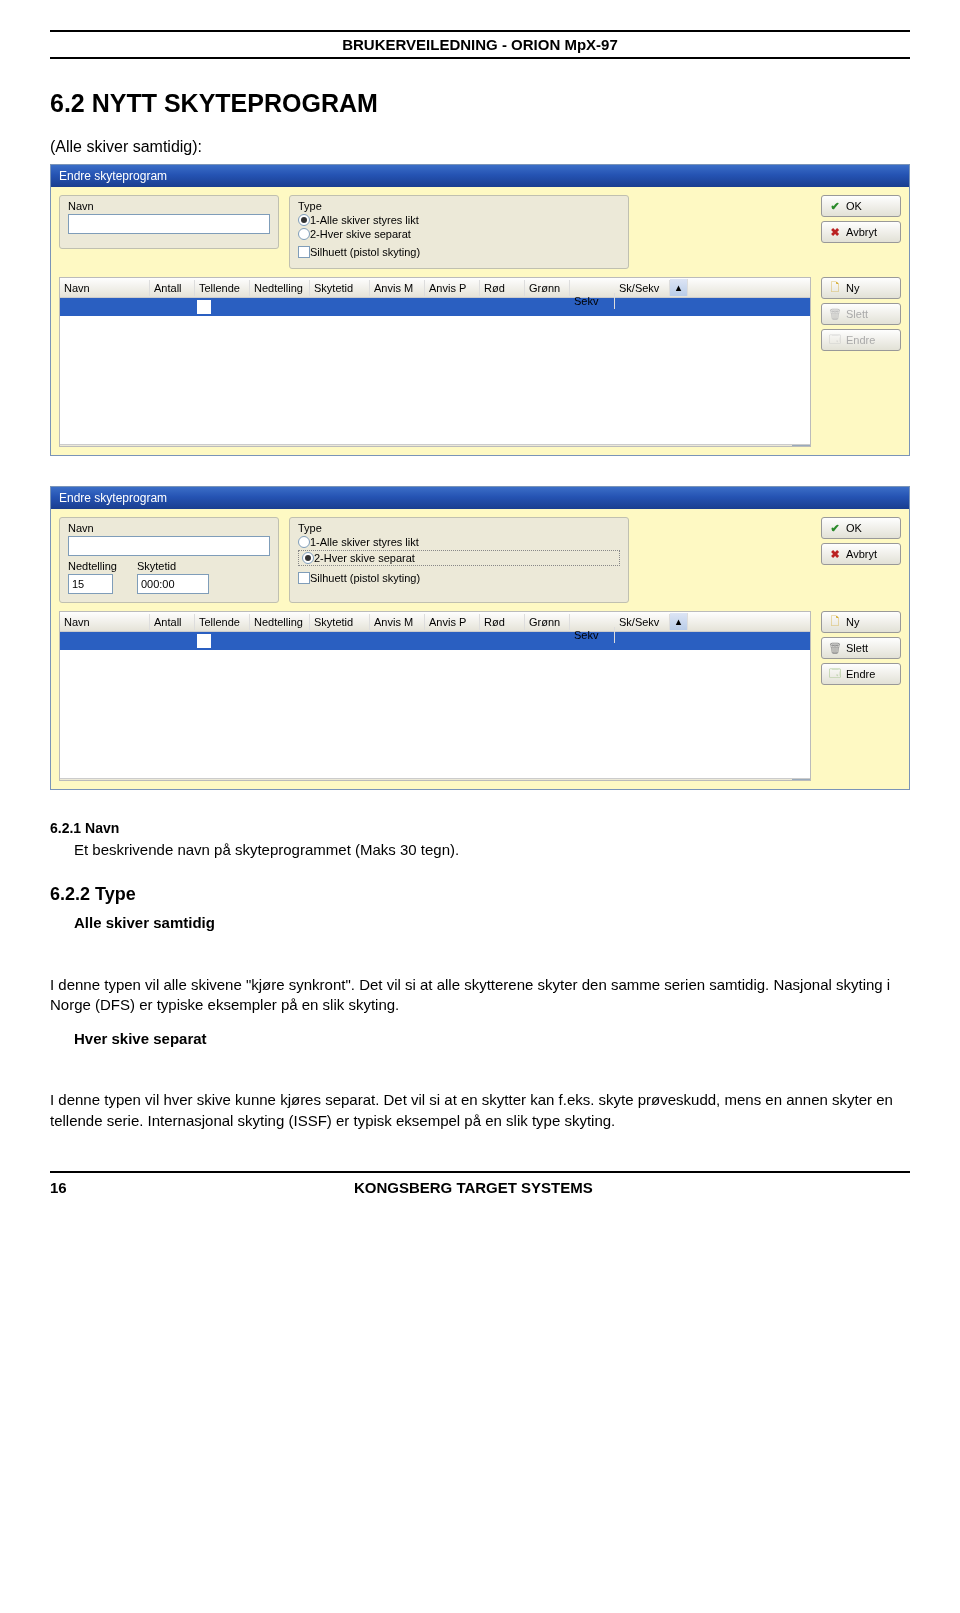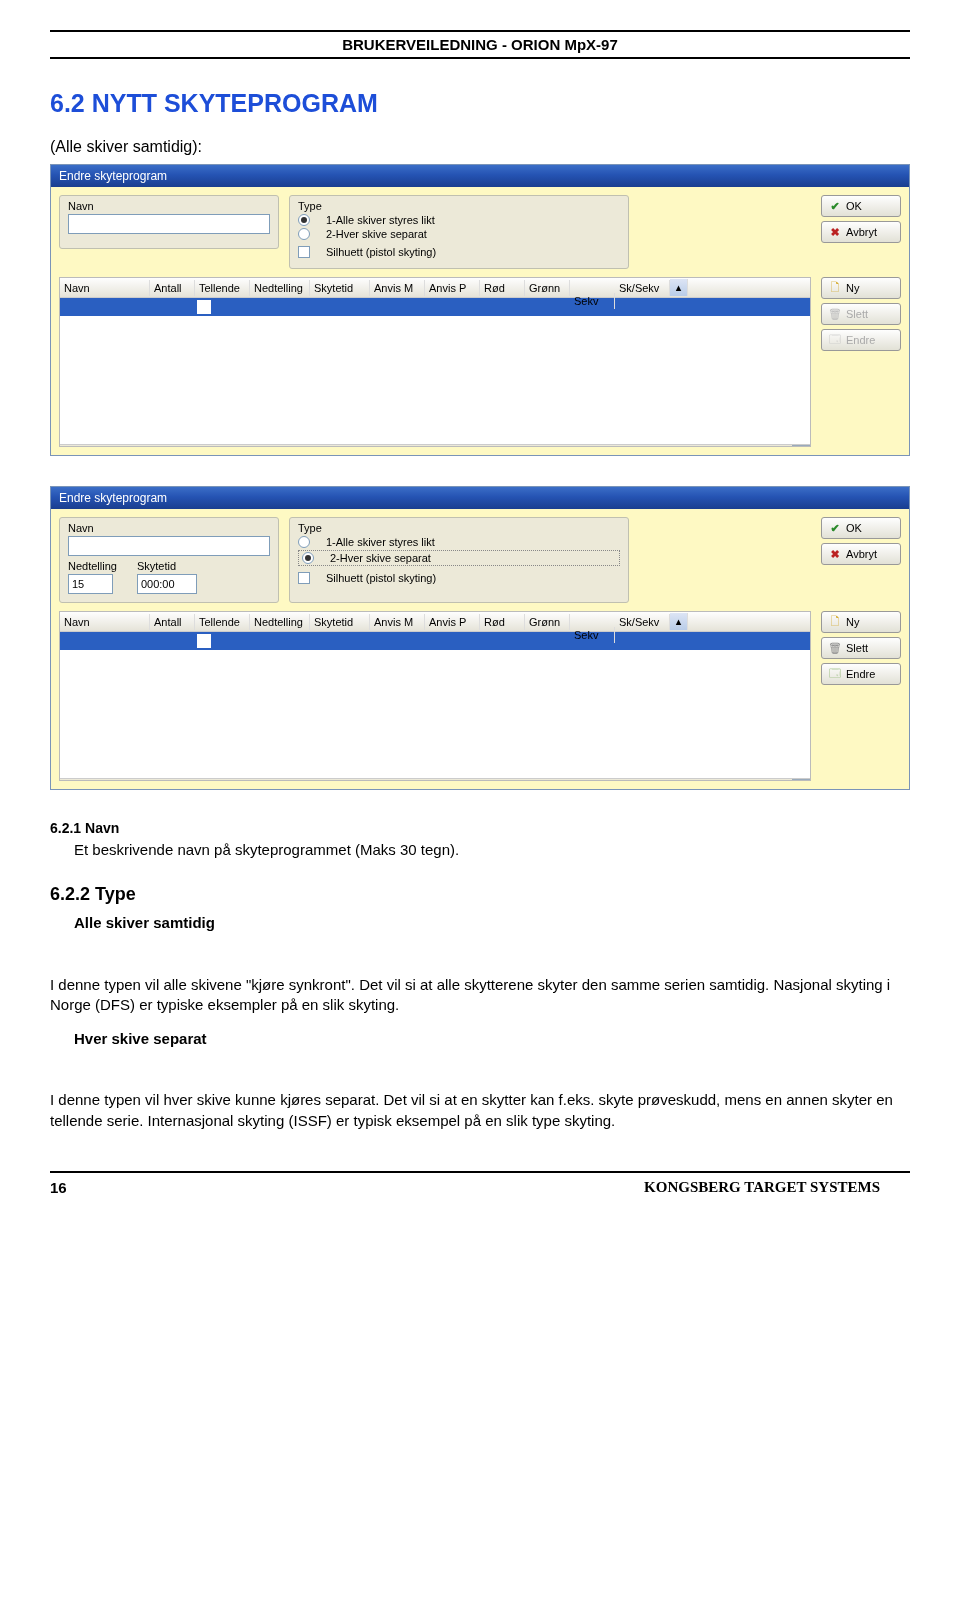--- a/index.html
+++ b/index.html
@@ -24,21 +24,21 @@
     font-size: 15px;
     margin-bottom: 4px;
   }
   .header-line2 {
     border-top: 2px solid #000;
     margin-bottom: 30px;
   }
   .section-title {
     font-weight: bold;
     font-size: 25px;
-    color: #1d4ed8;
+    color: #000000;
     margin-bottom: 20px;
   }
   .caption-text {
     font-size: 16px;
     margin-bottom: 8px;
   }
   
   .dialog {
     width: 860px;
     border: 1px solid #7a94b8;
@@ -97,21 +97,21 @@
   .text-input-small {
     width: 45px;
     height: 20px;
     border: 1px solid #7f9db9;
     background: #fff;
     padding: 0 3px;
     font-size: 11px;
   }
   .radio-row, .check-row {
     display: flex;
-    gap: 16px;
+    gap: 0;
     font-size: 11px;
     margin: 2px 0;
   }
   .radio-dot {
     width: 12px; height: 12px;
     border: 1px solid #7f9db9;
     border-radius: 50%;
     background: #fff;
     display: inline-flex;
     align-items: center;
@@ -371,21 +371,21 @@
         <div class="fieldset fs-navn2">
           <span class="fs-label">Navn</span>
           <input class="text-input" style="">
           <div class="nedtelling-row">
             <div class="nedcol">
               <span class="fs-label">Nedtelling</span>
               <input class="text-input-small" value="15" style="">
             </div>
             <div class="nedcol">
               <span class="fs-label">Skytetid</span>
-              <input class="text-input-small" style="width: 60px;" value="000:00">
+              <input class="text-input-small" style="width: 72px;" value="000:00">
             </div>
           </div>
         </div>
         <div class="fieldset fs-type">
           <span class="fs-label">Type</span>
           <div class="radio-row">
             <span class="radio-dot"></span>
             <span>1-Alle skiver styres likt</span>
           </div>
           <div class="radio-row" style="border:1px dotted #888;padding:1px 3px;">
@@ -459,16 +459,16 @@
   <div class="subsection-title2">6.2.2 Type</div>
 
   <div class="body-text bold">Alle skiver samtidig</div>
   <div class="body-text-block">I denne typen vil alle skivene "kjøre synkront". Det vil si at alle skytterene skyter den samme serien samtidig. Nasjonal skyting i Norge (DFS) er typiske eksempler på en slik skyting.</div>
 
   <div class="body-text bold">Hver skive separat</div>
   <div class="body-text-block">I denne typen vil hver skive kunne kjøres separat. Det vil si at en skytter kan f.eks. skyte prøveskudd, mens en annen skyter en tellende serie. Internasjonal skyting (ISSF) er typisk eksempel på en slik type skyting.</div>
 
   <div class="footer">
     <span>16</span>
-    <span style="flex:1;text-align:right;font-family:Liberation Serif, serif;">KONGSBERG TARGET SYSTEMS</span>
+    <span style="flex:1;text-align:center;">KONGSBERG TARGET SYSTEMS</span>
     <span style="width:30px;"></span>
   </div>
 </div>
 
 </body></html>

